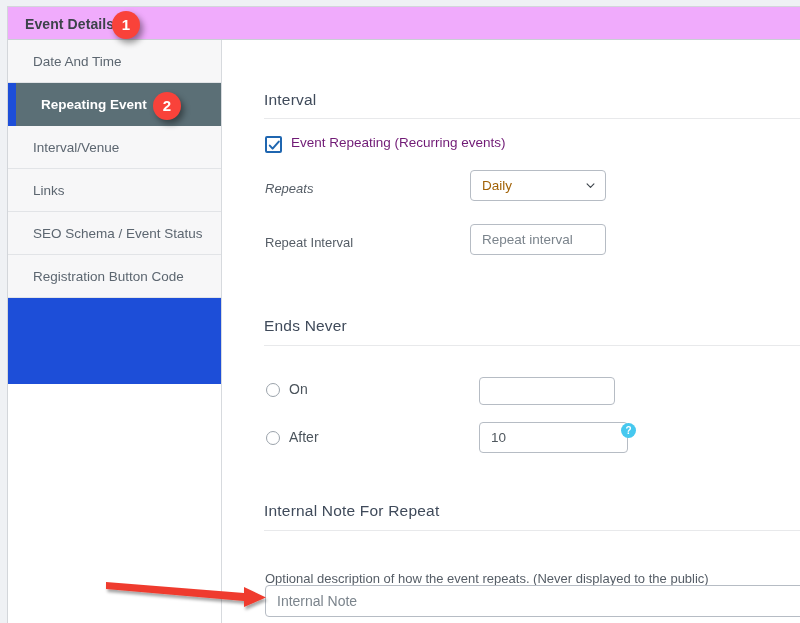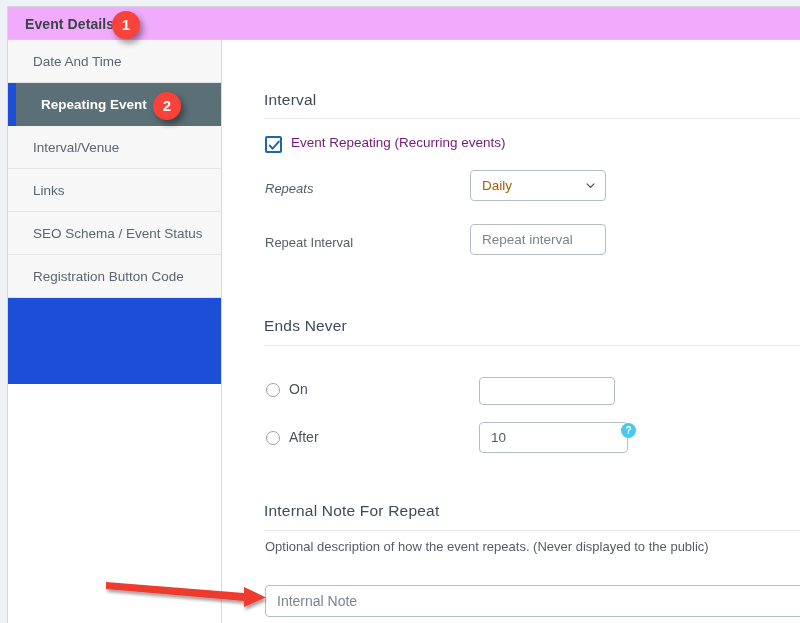--- a/index.html
+++ b/index.html
@@ -327,21 +327,21 @@
       <div class="radio-row" style="left:43px; top:391px;">
         <span class="radio"></span>
         <span class="radio-label">After</span>
       </div>
       <input class="txt" type="text" style="left: 256px; top: 382px; width: 149px; height: 31px;" value="10">
       <div class="help" style="left:398px; top:383px;">?</div>
 
       <div class="sec-head" style="top:462px;">Internal Note For Repeat</div>
       <div class="sec-rule" style="top:490px;"></div>
 
-      <div class="helper-text" style="top:499px;">Optional description of how the event repeats. (Never displayed to the public)</div>
+      <div class="helper-text" style="top:531px;">Optional description of how the event repeats. (Never displayed to the public)</div>
 
       <input class="txt" type="text" style="left: 42px; top: 545px; width: 570px; height: 32px; font-size: 14px;" placeholder="Internal Note">
     </div>
   </div>
 
   <div class="badge" style="left: 112px; top: 11px; background: rgb(249, 66, 58);">1</div>
 
   <div class="badge" style="left: 153px; top: 92px; background: rgb(249, 66, 58);">2</div>
 
   <svg id="arrow-annotation" viewBox="0 0 190 55">

